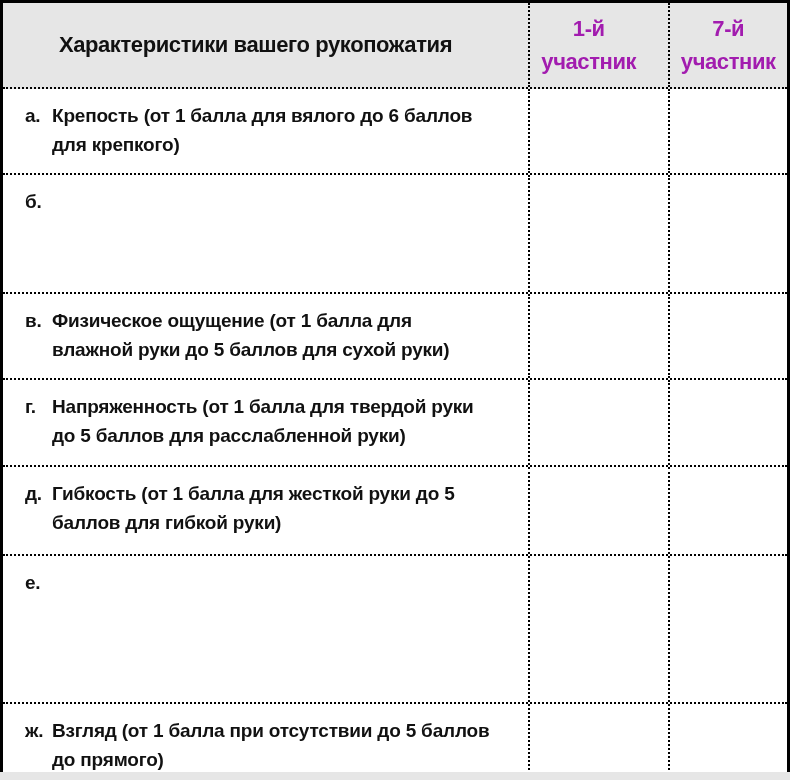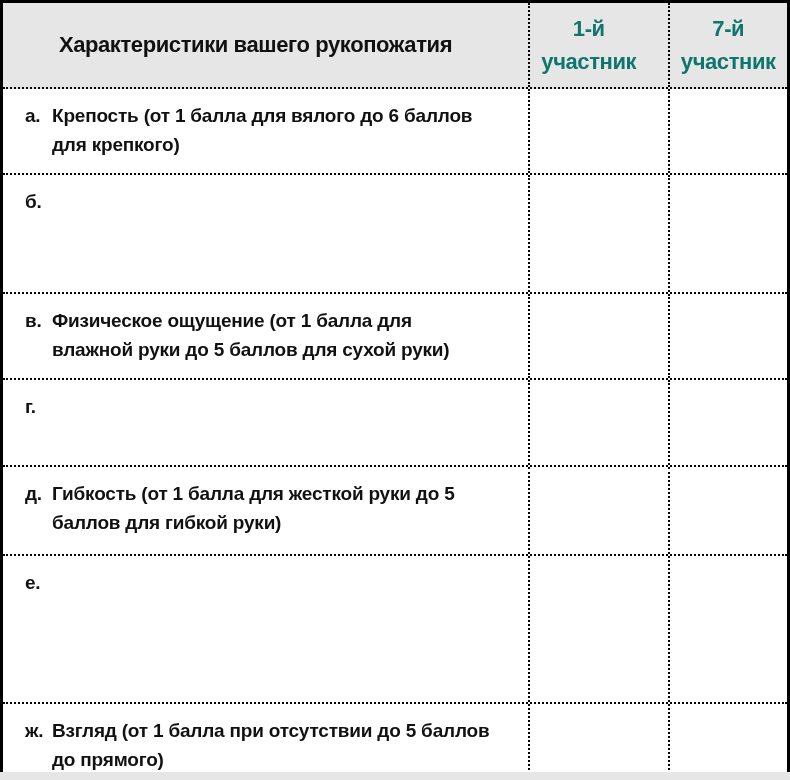--- a/index.html
+++ b/index.html
@@ -62,21 +62,21 @@
   .header-row .score {
     display: flex;
     align-items: center;
     justify-content: center;
     text-align: center;
     white-space: pre-line;
     font-size: 22px;
     font-weight: bold;
     letter-spacing: -0.4px;
     line-height: 1.5;
-    color: #0f766e;
+    color: #a21caf;
   }
   
   .body-row .main {
     display: flex;
     padding: 13px 12px 8px 22px;
     font-size: 19px;
     font-weight: bold;
     letter-spacing: -0.2px;
     line-height: 1.5;
     color: #111111;
@@ -139,20 +139,21 @@
         <span class="row-label">в.</span>
         <span class="row-text">Физическое ощущение (от 1 балла для влажной руки до 5 баллов для сухой руки)</span>
       </div>
       <div class="cell score"></div>
       <div class="cell score"></div>
     </div>
 
     <div class="row body-row r-g">
       <div class="cell main">
         <span class="row-label">г.</span>
+        <span class="row-text">Напряженность (от 1 балла для твердой руки до 5 баллов для расслабленной руки)</span>
       </div>
       <div class="cell score"></div>
       <div class="cell score"></div>
     </div>
 
     <div class="row body-row r-d">
       <div class="cell main">
         <span class="row-label">д.</span>
         <span class="row-text">Гибкость (от 1 балла для жесткой руки до 5 баллов для гибкой руки)</span>
       </div>

